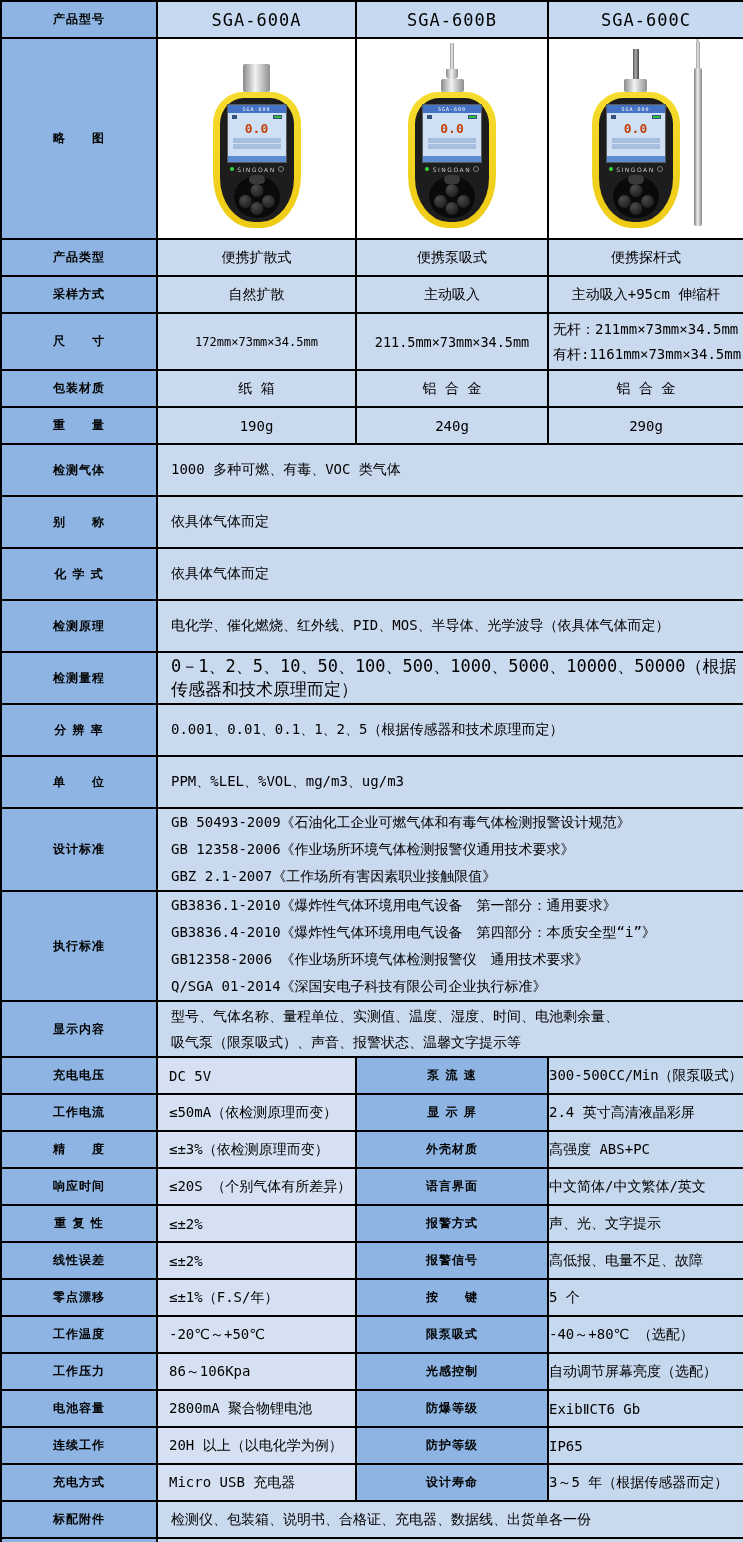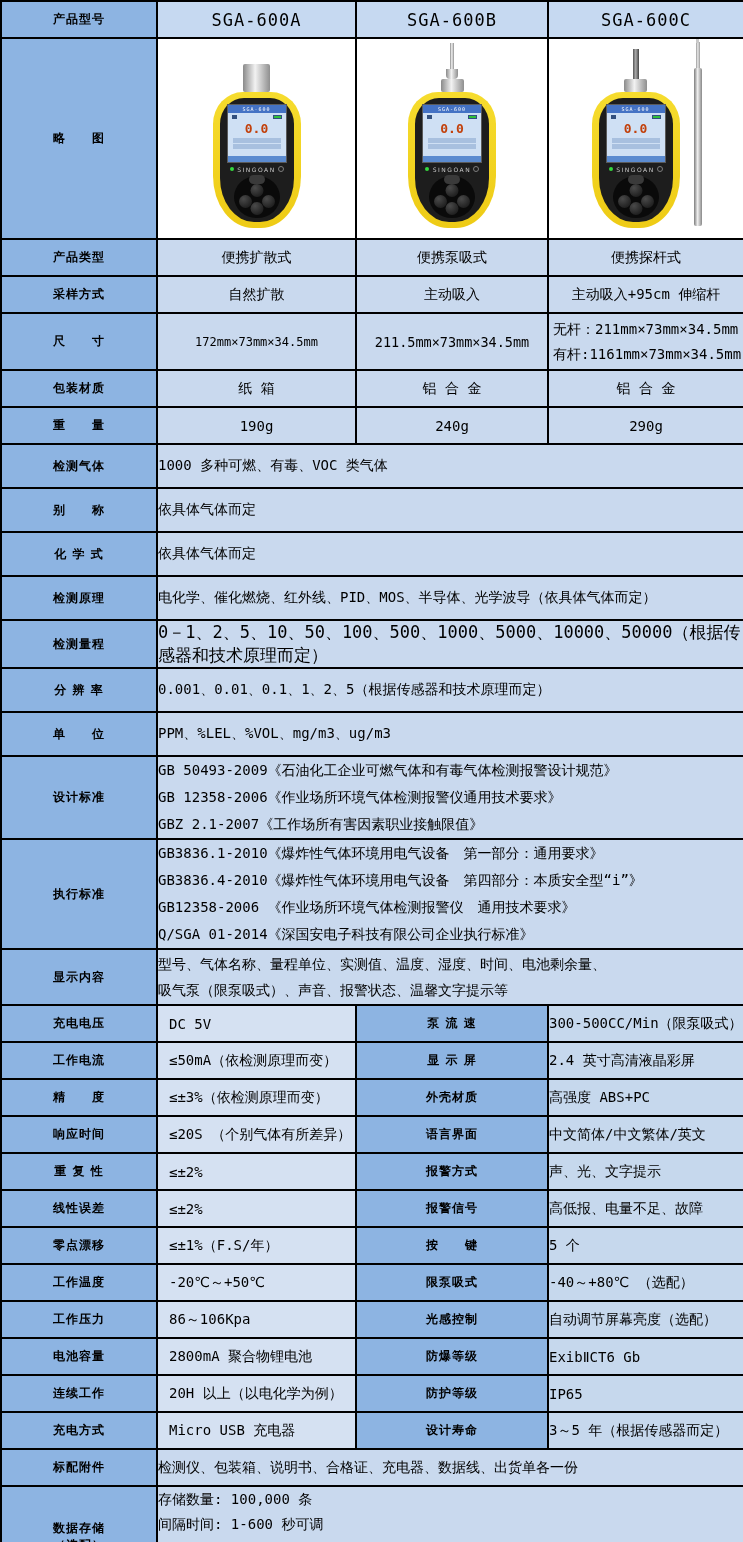--- a/index.html
+++ b/index.html
@@ -32,32 +32,32 @@
   td.model {
     background:#C6D9F1;
     font-size:17px;
     text-align:center;
     letter-spacing:1px;
   }
   td.val { font-size:14px; background:#C9D9EE; }
   td.vcenter { text-align:center; }
   td.vleft  { background:#D5E1F2; text-align:left; padding-left:11px; }
   td.vright { background:#C6D8ED; text-align:left; padding-left:0; }
-  td.vfull  { background:#C9D9EE; text-align:left; }
+  td.vfull  { background:#C9D9EE; text-align:left; padding-left:13px; }
   td.imgcell { background:#FFFFFF; }
   .pre { white-space:pre-line; }
   .lines { line-height:27px; }
   .lines2 { line-height:26px; }
   .stor { line-height:25px; }
   .dim3 { text-align:left; padding-left:4px; line-height:25px; font-size:13.5px; }
   
   tr.rh  td { height:37px; }
   tr.rimg td { height:198px; }
   tr.rsize td { height:57px; }
-  tr.rsingle td { height:44px; }
+  tr.rsingle td { height:52px; }
   tr.rdesign td { height:82px; }
   tr.rexec td { height:96px; }
   tr.rdisp td { height:56px; }
   tr.racc td { height:37px; }
   tr.rstor td { height:98px; }
 
   
   .img-wrap {
     height:100%;
     display:flex; justify-content:center; align-items:flex-end;

